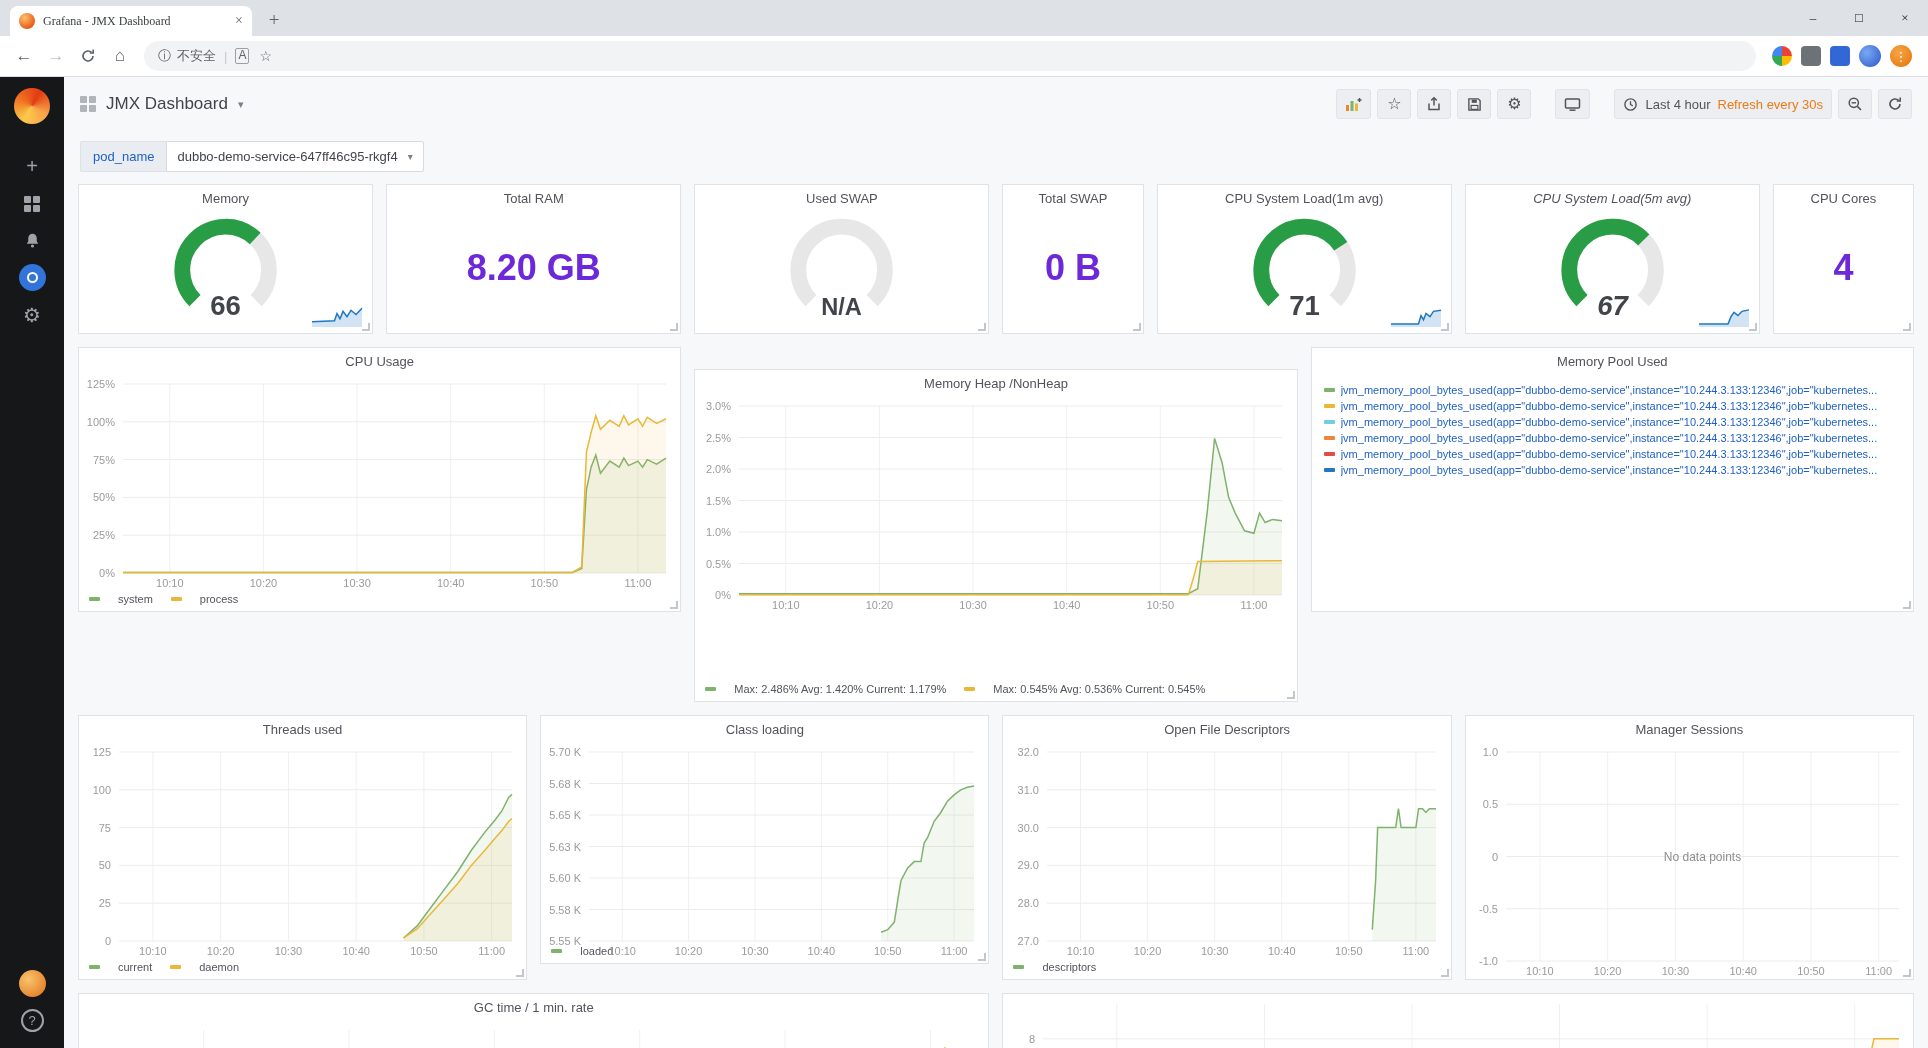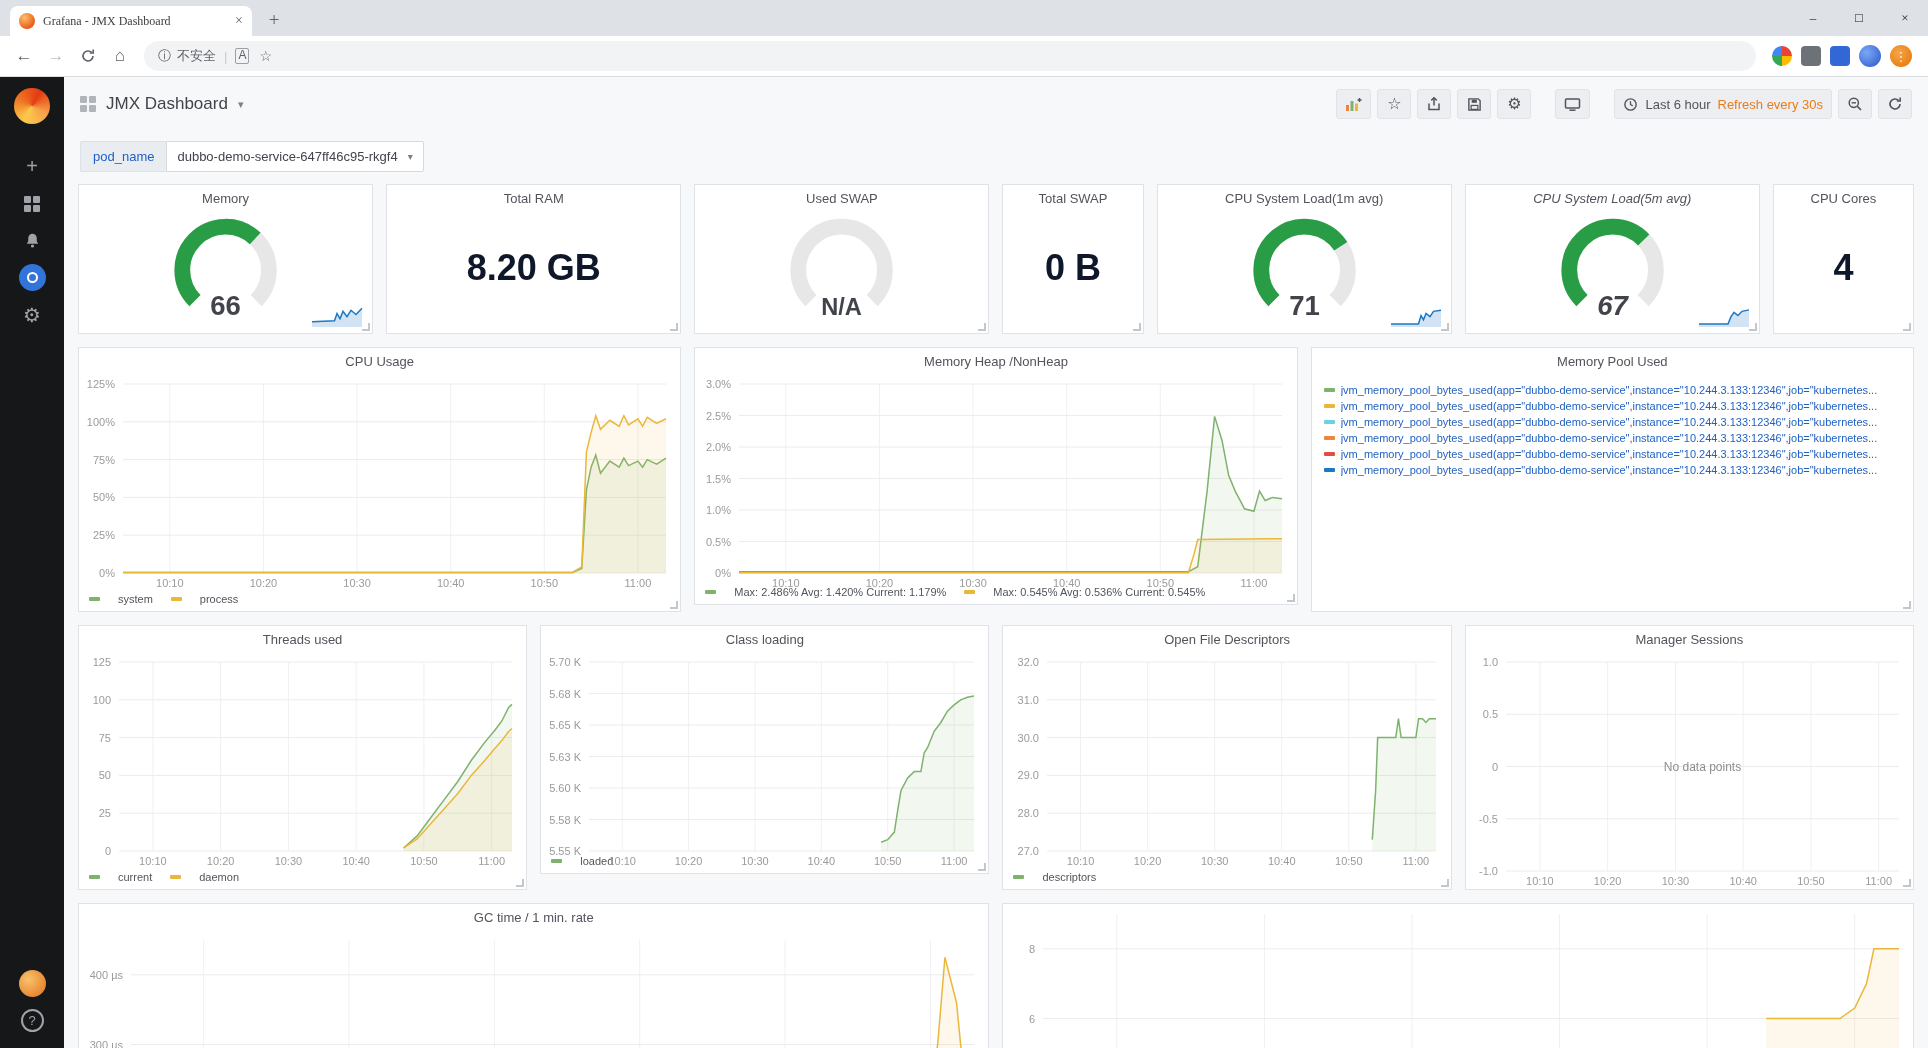--- a/index.html
+++ b/index.html
@@ -64,21 +64,21 @@
 .submenu{padding:10px 16px 4px;display:flex;align-items:center;flex:0 0 auto;}
 .var-label{height:31px;background:#e9edf2;border:1px solid #dde2e9;border-right:none;display:flex;align-items:center;padding:0 12px;font-size:13px;color:#1f60c4;border-radius:2px 0 0 2px;}
 .var-value{height:31px;background:#fff;border:1px solid #d8d9da;display:flex;align-items:center;gap:10px;padding:0 10px;font-size:13px;color:#41444b;border-radius:0 2px 2px 0;cursor:pointer;}
 .var-value .gf-caret{font-size:10px;}
 
 .dashboard{flex:1;padding:8px 14px;display:grid;grid-template-columns:repeat(24,1fr);gap:13px;align-content:start;overflow:hidden;}
 .panel{background:#fff;border:1px solid #dfe2e6;position:relative;display:flex;flex-direction:column;min-width:0;}
 .panel-title{height:26px;display:flex;align-items:center;justify-content:center;font-size:13px;font-weight:500;color:#52545c;flex:0 0 auto;cursor:pointer;}
 .panel-body{flex:1;display:flex;flex-direction:column;min-height:0;position:relative;}
 .panel-body>svg.gaugesvg{flex:1;min-height:0;}
-.stat-value{flex:1;display:flex;align-items:center;justify-content:center;font-size:36px;font-weight:600;color:#0f172a;padding-bottom:8px;text-align:right;}
+.stat-value{flex:1;display:flex;align-items:center;justify-content:center;font-size:36px;font-weight:600;color:#6d28d9;padding-bottom:8px;text-align:right;}
 .chart-area{flex:1;min-height:0;position:relative;}
 .graph-legend{flex:0 0 auto;height:20px;display:flex;align-items:center;gap:18px;padding:0 10px 4px;font-size:11px;color:#52545c;overflow:hidden;white-space:nowrap;}
 .legend-item{display:flex;align-items:center;gap:18px;cursor:pointer;}
 .legend-icon{width:11px;height:4px;border-radius:1px;flex:0 0 auto;}
 .pool-legend{padding:10px 12px;display:flex;flex-direction:column;gap:4px;overflow:hidden;}
 .pool-row{display:flex;align-items:center;gap:6px;font-size:11px;color:#1f60c4;white-space:nowrap;overflow:hidden;cursor:pointer;}
 .pool-label{overflow:hidden;}
 .resize-handle{position:absolute;right:2px;bottom:2px;width:8px;height:8px;border-right:2px solid #c3c7cc;border-bottom:2px solid #c3c7cc;cursor:nwse-resize;}
 .spark{position:absolute;right:6px;bottom:4px;}
 svg text{font-family:"Liberation Sans","DejaVu Sans",sans-serif;}
@@ -203,21 +203,21 @@
                 <rect x="1.5" y="3" width="14" height="9" rx="1" fill="none" stroke="#52545c" stroke-width="1.5"></rect>
                 <path d="M5.5 14.2h6" stroke="#52545c" stroke-width="1.5"></path>
               </svg>
           </span>
           <span class="gap"></span>
           <span class="gf-btn">
             <svg width="15" height="15" viewBox="0 0 16 16">
                 <circle cx="8" cy="8" r="6" fill="none" stroke="#52545c" stroke-width="1.5"></circle>
                 <path d="M8 4.5V8l2.4 1.5" fill="none" stroke="#52545c" stroke-width="1.4"></path>
               </svg>
-            <span>Last 6 hour</span>
+            <span>Last 4 hour</span>
             <span class="refresh-label">Refresh every 30s</span>
           </span>
           <span class="gf-btn">
             <svg width="16" height="16" viewBox="0 0 16 16">
                 <circle cx="6.8" cy="6.8" r="4.6" fill="none" stroke="#52545c" stroke-width="1.5"></circle>
                 <path d="M10.4 10.4 14 14" stroke="#52545c" stroke-width="1.6"></path>
                 <path d="M4.6 6.8h4.4" stroke="#52545c" stroke-width="1.4"></path>
               </svg>
           </span>
           <span class="gf-btn">
@@ -353,21 +353,21 @@
                   <span>system</span>
                 </span>
                 <span class="legend-item">
                   <span class="legend-icon" style="background: rgb(234, 184, 57);"></span>
                   <span>process</span>
                 </span>
               </div>
             </div>
             <span class="resize-handle"></span>
           </section>
-          <section class="panel" style="grid-column: span 8; height: 258px;">
+          <section class="panel" style="grid-column: span 8; height: 333px; margin-top: 22px;">
             <header class="panel-title">Memory Heap /NonHeap</header>
             <div class="panel-body">
               <div class="chart-area"><svg width="601" height="217">
                   <line x1="90.81034482758622" x2="90.81034482758622" y1="10" y2="199" stroke="#f0f0f0"></line>
                   <text x="90.81034482758622" y="213" text-anchor="middle" font-size="11" fill="#9b9b9b">10:10</text>
                   <line x1="184.43103448275863" x2="184.43103448275863" y1="10" y2="199" stroke="#f0f0f0"></line>
                   <text x="184.43103448275863" y="213" text-anchor="middle" font-size="11" fill="#9b9b9b">10:20</text>
                   <line x1="278.05172413793105" x2="278.05172413793105" y1="10" y2="199" stroke="#f0f0f0"></line>
                   <text x="278.05172413793105" y="213" text-anchor="middle" font-size="11" fill="#9b9b9b">10:30</text>
                   <line x1="371.67241379310343" x2="371.67241379310343" y1="10" y2="199" stroke="#f0f0f0"></line>

